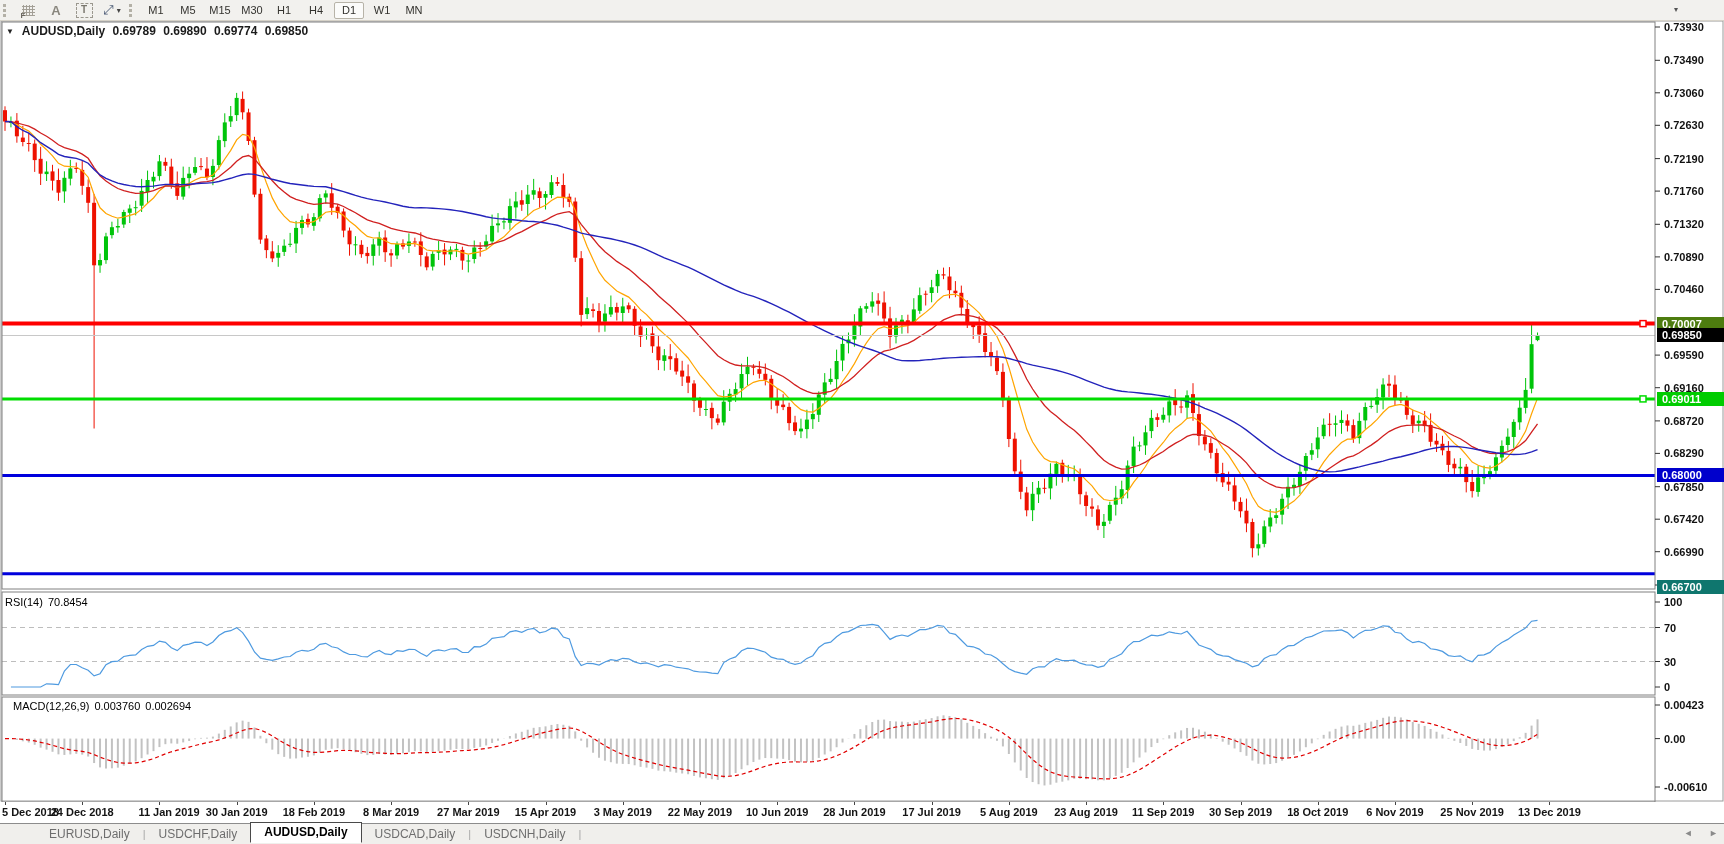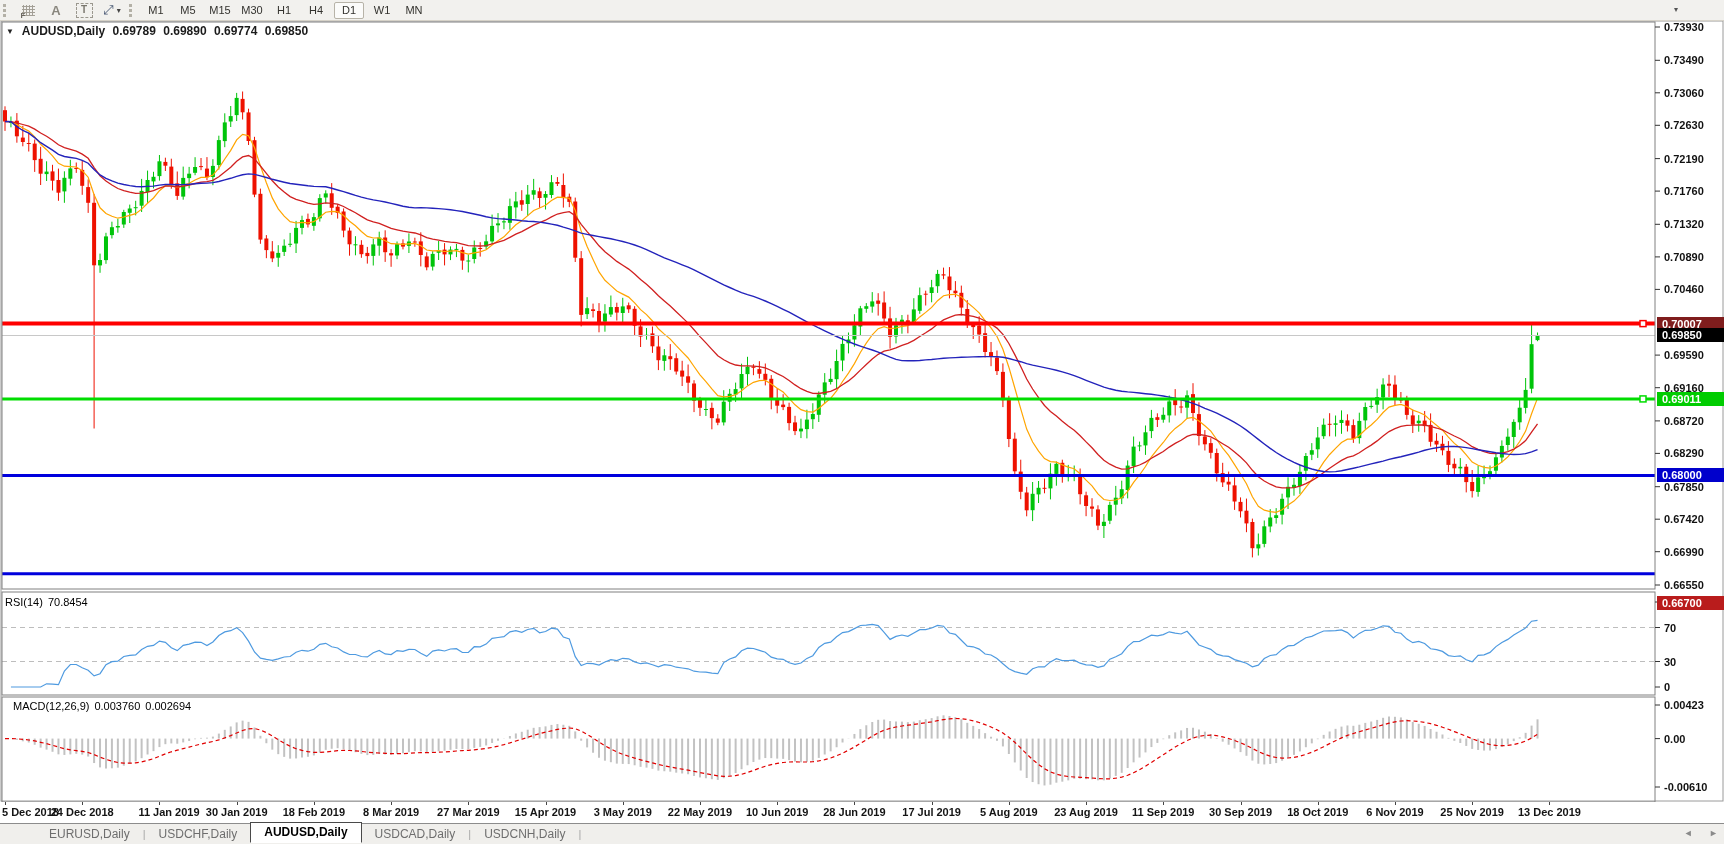--- a/index.html
+++ b/index.html
@@ -957,25 +957,25 @@
       <div class="axis-lbl" style="top: 249.854px;">0.70890</div>
       <div class="axis-lbl" style="top: 282.366px;">0.70460</div>
       <div class="axis-lbl" style="top: 348.146px;">0.69590</div>
       <div class="axis-lbl" style="top: 380.659px;">0.69160</div>
       <div class="axis-lbl" style="top: 413.927px;">0.68720</div>
       <div class="axis-lbl" style="top: 446.439px;">0.68290</div>
       <div class="axis-lbl" style="top: 479.707px;">0.67850</div>
       <div class="axis-lbl" style="top: 512.22px;">0.67420</div>
       <div class="axis-lbl" style="top: 544.732px;">0.66990</div>
       <div class="axis-lbl" style="top: 578px;">0.66550</div>
-      <div class="badge" style="top: 316.617px; background: #7f1d1d;">0.70007</div>
+      <div class="badge" style="top: 316.617px; background: #4d7c0f;">0.70007</div>
       <div class="badge" style="top: 328.488px; background: rgb(0, 0, 0);">0.69850</div>
       <div class="badge" style="top: 391.924px; background: rgb(0, 204, 0);">0.69011</div>
       <div class="badge" style="top: 468.366px; background: rgb(0, 0, 204);">0.68000</div>
-      <div class="badge" style="top: 596px; background: #b91c1c;">0.66700</div>
+      <div class="badge" style="top: 580px; background: #0f766e;">0.66700</div>
       <div class="axis-lbl" style="top: 595px;">100</div>
       <div class="axis-lbl" style="top: 620.5px;">70</div>
       <div class="axis-lbl" style="top: 654.5px;">30</div>
       <div class="axis-lbl" style="top: 680px;">0</div>
       <div class="axis-lbl" style="top: 698px;">0.00423</div>
       <div class="axis-lbl" style="top: 731.578px;">0.00</div>
       <div class="axis-lbl" style="top: 780px;">-0.00610</div>
     </div>
 
   <div class="daterow" id="daterow">

